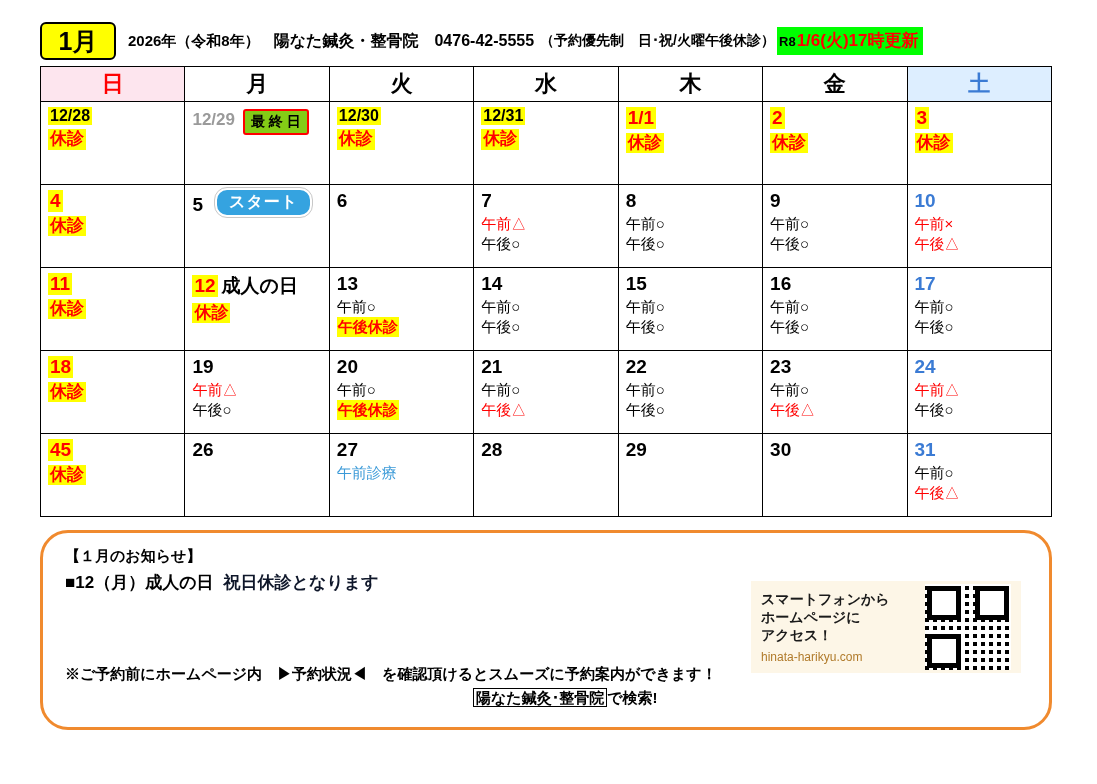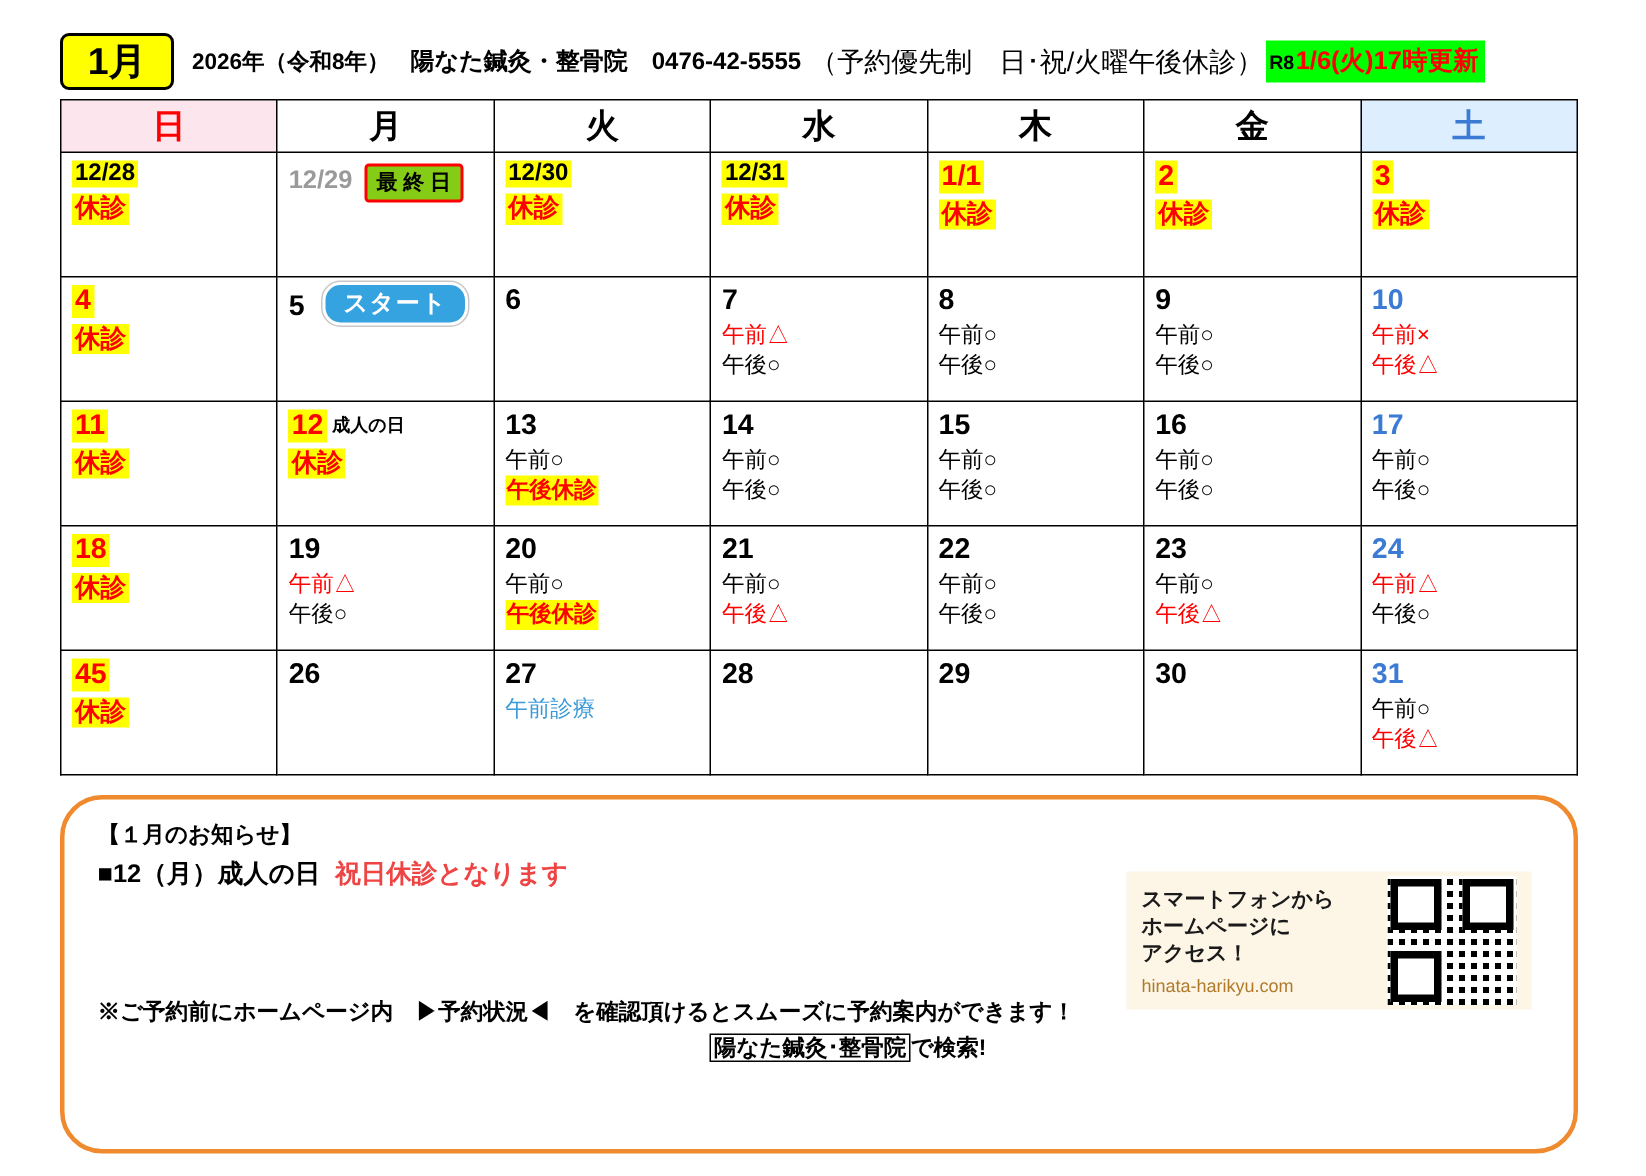--- a/index.html
+++ b/index.html
@@ -46,22 +46,22 @@
     white-space: nowrap;
   }
   .header-clinic {
     margin-left: 14px;
     font-size: 16px;
     font-weight: bold;
     white-space: nowrap;
   }
   .header-note {
     margin-left: 6px;
-    font-size: 18px;
-    font-weight: normal;
+    font-size: 14px;
+    font-weight: bold;
     white-space: nowrap;
   }
   .header-update {
     margin-left: 2px;
     background: #00ff00;
     font-size: 16px;
     font-weight: bold;
     padding: 2px 4px 3px 2px;
     white-space: nowrap;
     display: flex;
@@ -113,21 +113,21 @@
     line-height: 1.15;
     display: inline-block;
   }
   .daynum.hl { background: #ffff00; padding: 0 2px; }
   .daynum.red { color: #ff0000; }
   .daynum.blue { color: #3b7bd4; }
   .daynum.gray { color: #9a9a9a; font-size: 17px; }
   .daynum.small { font-size: 16px; }
   .daynum-row { display: flex; align-items: center; gap: 4px; }
   .holiday-label {
-    font-size: 12px;
+    font-size: 19px;
     font-weight: bold;
     color: #000;
   }
   .kyushin {
     margin-top: 4px;
     font-size: 17px;
     font-weight: bold;
     color: #ff0000;
     background: #ffff00;
     display: inline-block;
@@ -179,39 +179,39 @@
     top: -2px;
     letter-spacing: 1px;
   }
 
   
   .notice {
     position: absolute;
     left: 40px;
     top: 530px;
     width: 1012px;
-    height: 239px;
+    height: 200px;
     border: 3px solid #f08a2e;
     border-radius: 28px;
     box-sizing: border-box;
     background: #ffffff;
   }
   .notice-title {
     position: absolute;
     left: 22px; top: 14px;
     font-size: 15px;
     font-weight: bold;
   }
   .notice-line1 {
     position: absolute;
     left: 22px; top: 38px;
     font-size: 17px;
     font-weight: bold;
   }
-  .notice-line1 .red { color: #ef4444; margin-left: 10px; }
+  .notice-line1 .red { color: #0f172a; margin-left: 10px; }
   .notice-line2 {
     position: absolute;
     left: 42px; top: 82px;
     font-size: 22px;
     font-weight: bold;
   }
   .notice-line3 {
     position: absolute;
     left: 22px; top: 132px;
     font-size: 15px;

